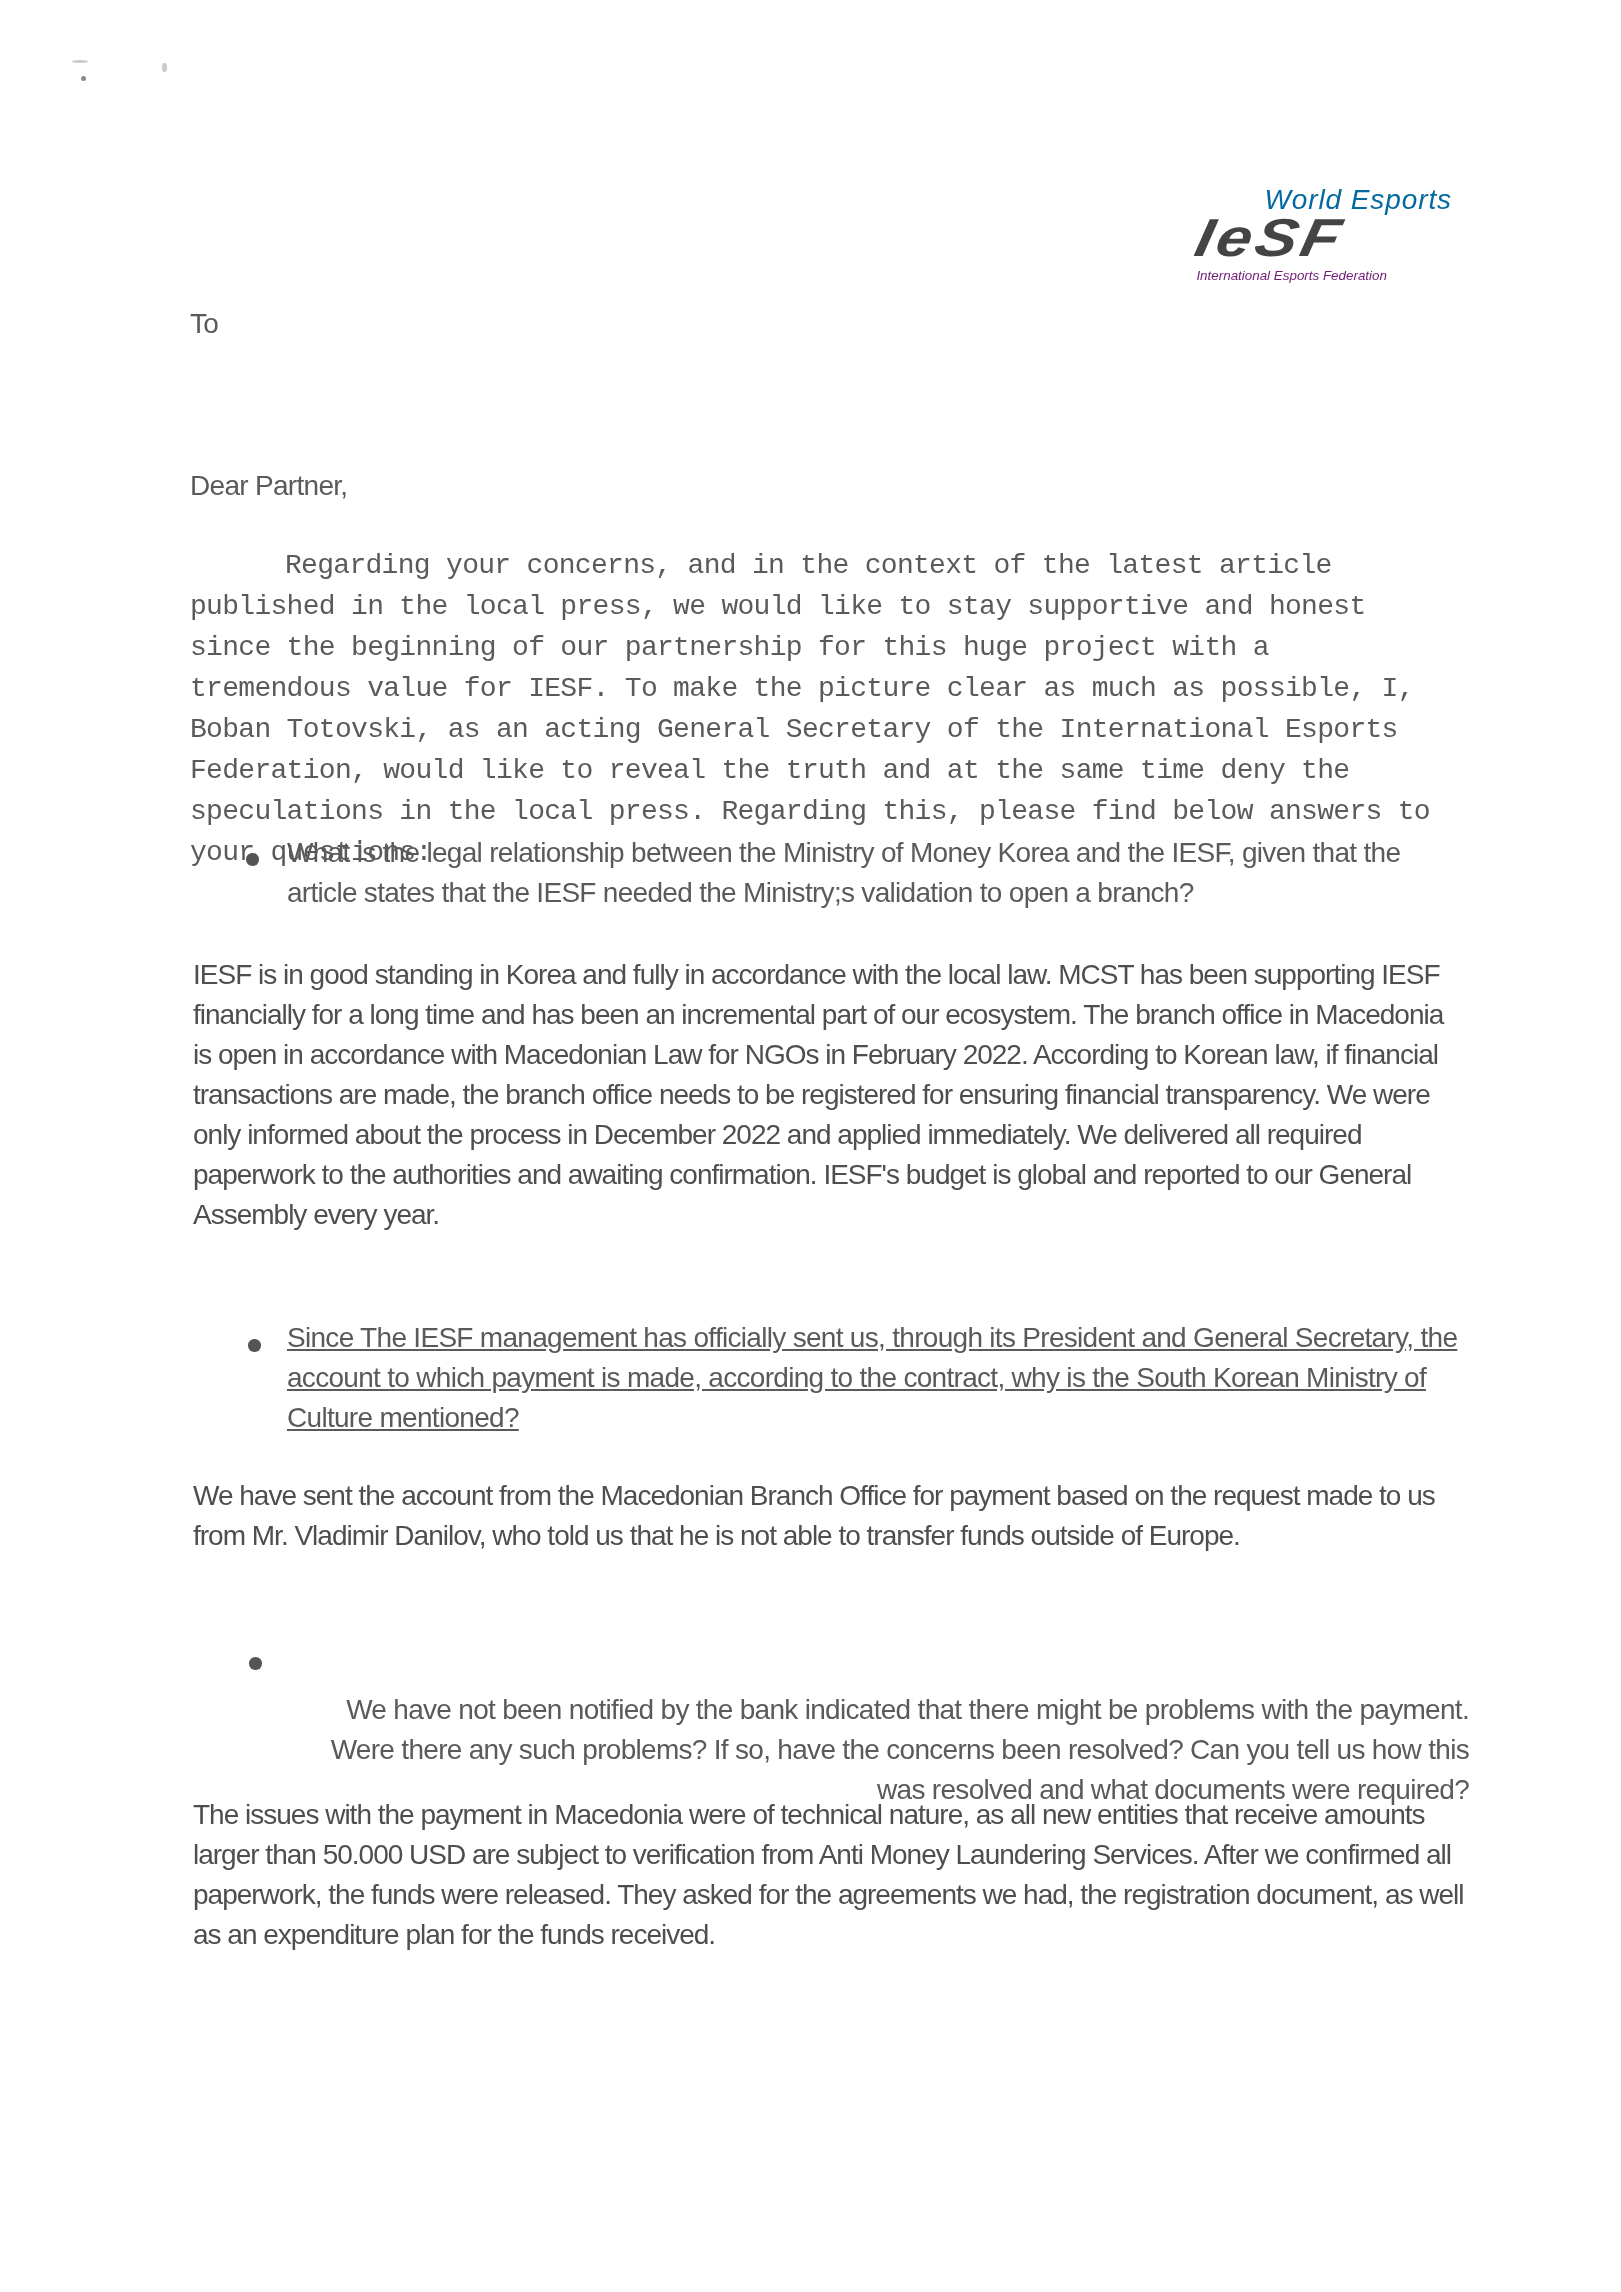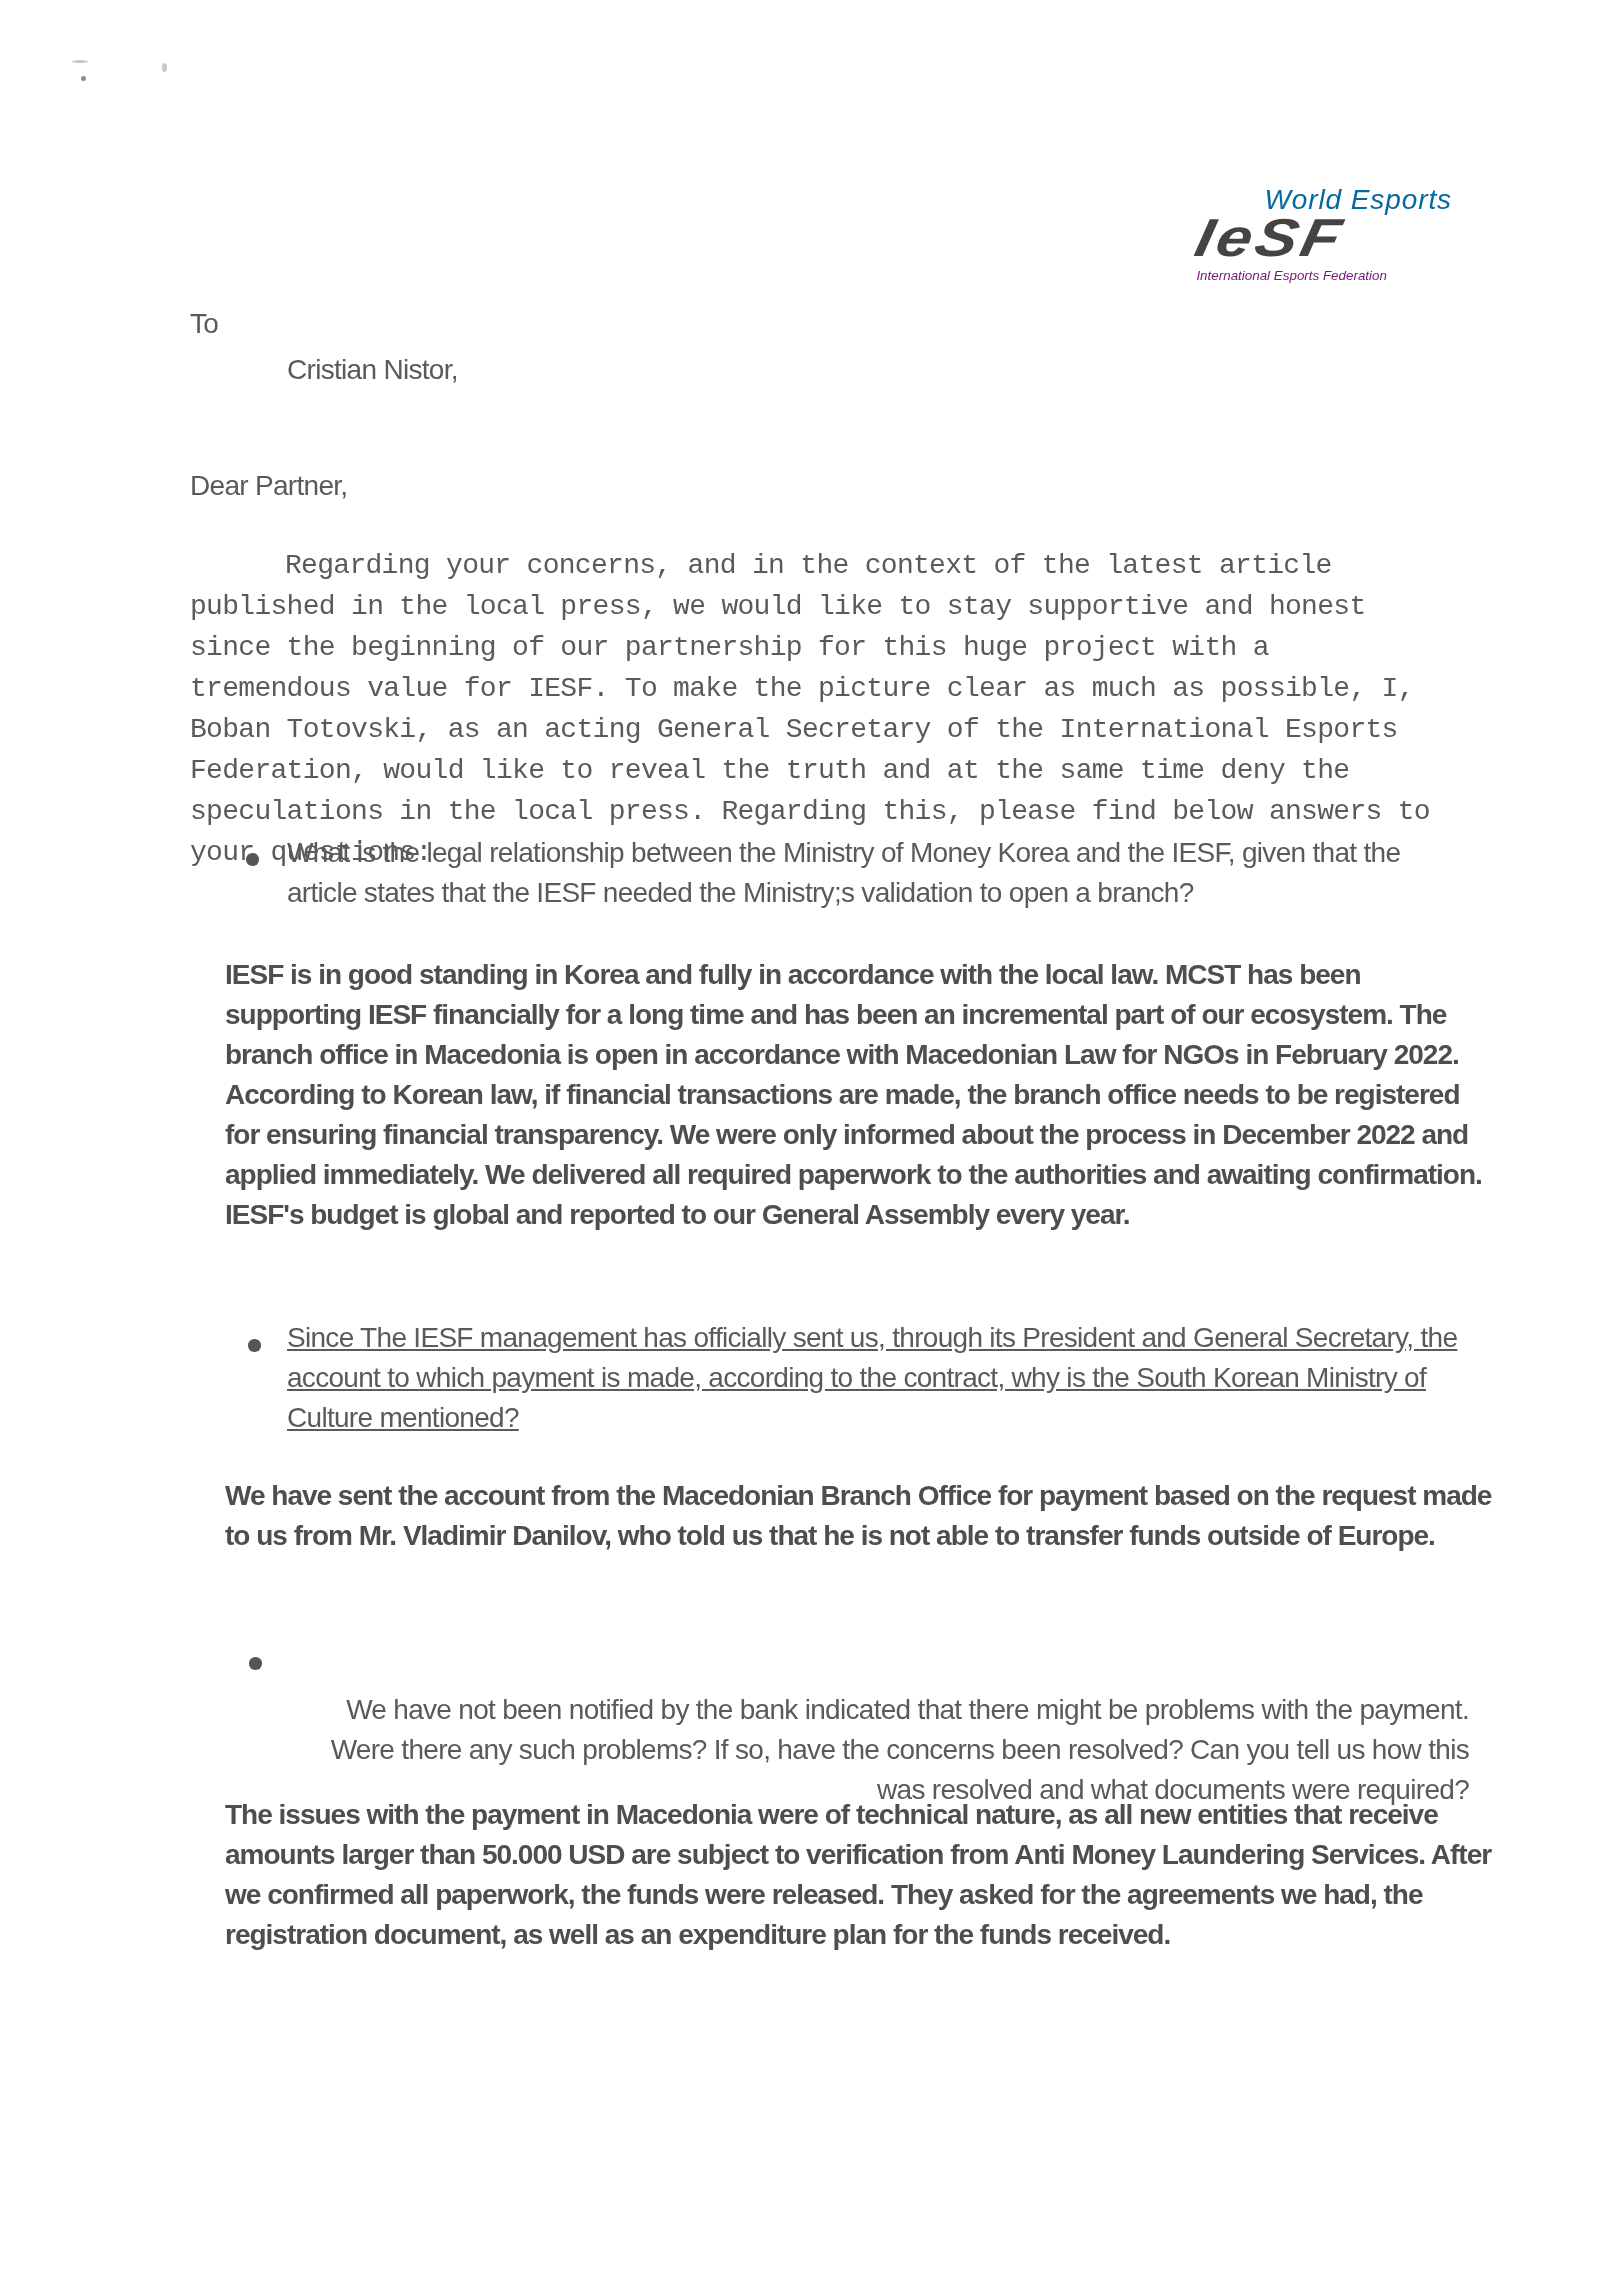--- a/index.html
+++ b/index.html
@@ -23,21 +23,21 @@
     position: absolute; left: 5.4px; top: 84px; font-size: 13.4px; font-style: italic;
     color: #701a75; white-space: nowrap;
   }
   .text { position: absolute; font-size: 28px; line-height: 39px; letter-spacing: -0.7px; }
   .to { left: 190px; top: 304px; text-align: center; }
   .recipient { left: 287px; top: 349px; line-height: 41px; }
   .greeting { left: 190px; top: 466px; }
   .para { left: 190px; top: 545px; width: 1254px; line-height: 41px; text-indent: 95px; font-family: Liberation Mono, monospace; }
   .question { left: 287px; width: 1182px; line-height: 40px; }
   .bullet { position: absolute; width: 12.5px; height: 12.5px; border-radius: 50%; background: #555; }
-  .answer { left: 193px; width: 1272px; font-weight: bold; line-height: 40px; color: #4e4e4e; letter-spacing: -1px; margin-left: 32px; }
+  .answer { left: 193px; width: 1272px; font-weight: normal; line-height: 40px; color: #4e4e4e; letter-spacing: -1px; }
   .q1 { top: 833px; }
   .b1 { left: 246px; top: 853px; }
   .a1 { top: 955px; }
   .q2 { top: 1318px; text-decoration: underline; }
   .b2 { left: 248px; top: 1339px; }
   .a2 { top: 1476px; }
   .q3 { top: 1690px; text-align: right; }
   .b3 { left: 249px; top: 1657px; }
   .a3 { top: 1795px; }
 </style>
@@ -51,21 +51,20 @@
 </div>
 
 <div class="logo">
   <div class="logo-top">World Esports</div>
   <div class="logo-main">IeSF</div>
   <div class="logo-sub">International Esports Federation</div>
 </div>
 
 <div class="text to">To</div>
 <div class="text recipient">
-  <div>Cristian Nistor,</div>
 </div>
 
 <div class="text greeting">Dear Partner,</div>
 
 <div class="text para">Regarding your concerns, and in the context of the latest article published in the local press, we would like to stay supportive and honest since the beginning of our partnership for this huge project with a tremendous value for IESF. To make the picture clear as much as possible, I, Boban Totovski, as an acting General Secretary of the International Esports Federation, would like to reveal the truth and at the same time deny the speculations in the local press. Regarding this, please find below answers to your questions:</div>
 
 <span class="bullet b1"></span>
 <div class="text question q1">What is the legal relationship between the Ministry of Money Korea and the IESF, given that the article states that the IESF needed the Ministry;s validation to open a branch?</div>
 <div class="text answer a1">IESF is in good standing in Korea and fully in accordance with the local law. MCST has been supporting IESF financially for a long time and has been an incremental part of our ecosystem. The branch office in Macedonia is open in accordance with Macedonian Law for NGOs in February 2022. According to Korean law, if financial transactions are made, the branch office needs to be registered for ensuring financial transparency. We were only informed about the process in December 2022 and applied immediately. We delivered all required paperwork to the authorities and awaiting confirmation. IESF's budget is global and reported to our General Assembly every year.</div>
 

